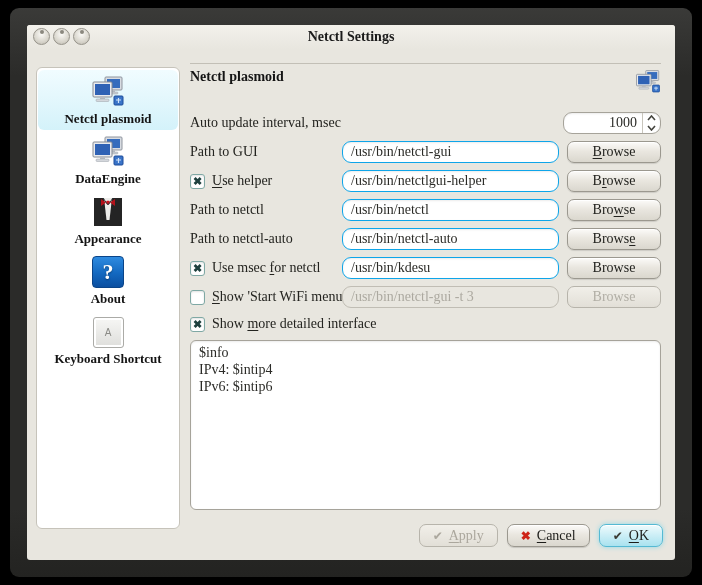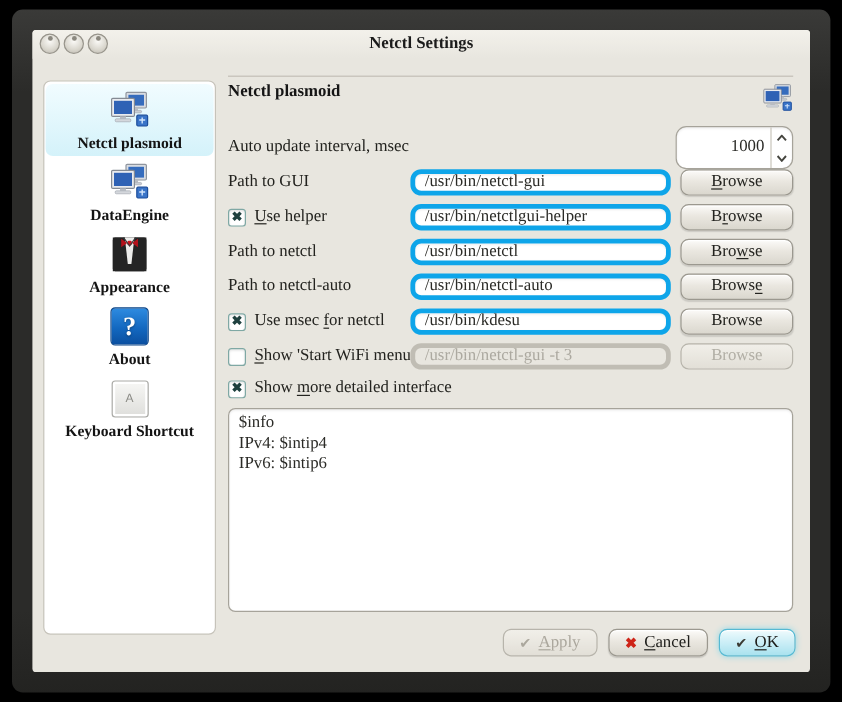--- a/index.html
+++ b/index.html
@@ -55,33 +55,33 @@
   .main-title { font-weight:bold; font-size:14px; color:#151515; }
 
   .form-row { height:22px; display:flex; align-items:center; margin-bottom:7px; }
   .lbl-cell { flex:0 0 152px; display:flex; align-items:center; font-size:14px;
     color:#23231f; white-space:nowrap; overflow:hidden; }
   .mn { text-decoration:underline; text-underline-offset:2px; }
   .chk { width:15px; height:15px; flex:0 0 15px; margin-right:7px; background:#fff;
     border:1px solid #7FA8A4; border-radius:3px; display:flex; align-items:center;
     justify-content:center; font-size:11px; font-weight:bold; color:#1E403E;
     line-height:1; box-shadow:inset 0 1px 2px rgba(0,0,0,.12); }
-  .txt-input { flex:1 1 auto; height:22px; background:#fff; border:4px solid #0ea5e9;
+  .txt-input { flex:1 1 auto; height:22px; background:#fff; border:1px solid #0ea5e9;
     border-radius:9px; padding:0 8px; font-family:inherit; font-size:14px; color:#2b2b27;
     box-shadow:inset 0 1px 2px rgba(0,0,0,.08); min-width:0; }
   .txt-input:disabled { background:#E8E6DF; border-color:#C0BDB4; color:#ACA9A0;
     box-shadow:none; }
   .btn { height:22px; flex:0 0 94px; margin-left:8px; border:1px solid #9B988F;
     border-radius:7px; background:linear-gradient(180deg,#FCFBF9,#EAE7E0 45%,#DAD7CE);
     font-family:inherit; font-size:14px; color:#23231f;
     box-shadow:0 1px 1px rgba(0,0,0,.12), inset 0 1px 0 #fff; }
   .btn.disabled { color:#B1AEA5; background:linear-gradient(180deg,#F1EFE9,#E2DFD7);
     border-color:#B7B4AB; box-shadow:none; }
 
-  .spinbox { flex:0 0 98px; margin-left:auto; height:36px; background:#fff;
+  .spinbox { flex:0 0 98px; margin-left:auto; height:22px; background:#fff;
     border:1px solid #A6A39A; border-radius:9px; display:flex; overflow:hidden;
     box-shadow:inset 0 1px 2px rgba(0,0,0,.08); }
   .spin-val { flex:1 1 auto; border:none; outline:none; text-align:right; padding:0 5px;
     font-family:inherit; font-size:14px; color:#2b2b27; min-width:0; background:transparent; }
   .spin-btns { flex:0 0 18px; border-left:1px solid #C8C5BC; display:flex;
     flex-direction:column; }
   .spin-btn { flex:1; display:flex; align-items:center; justify-content:center; }
 
   .tmpl-area { width:100%; height:170px; margin-top:0; background:#fff;
     border:1px solid #A6A39A; border-radius:6px; padding:3px 8px; resize:none;

